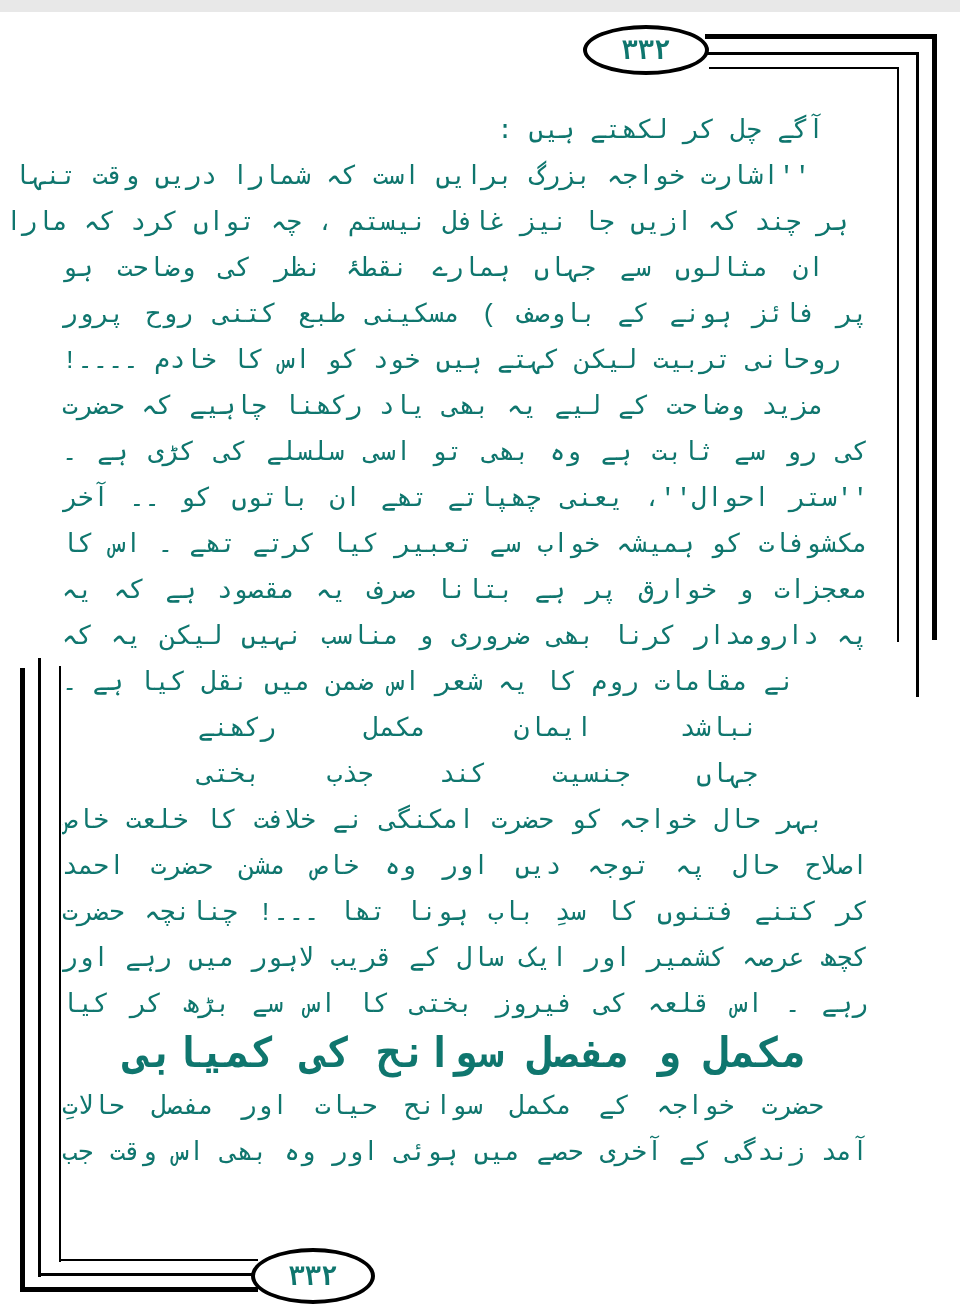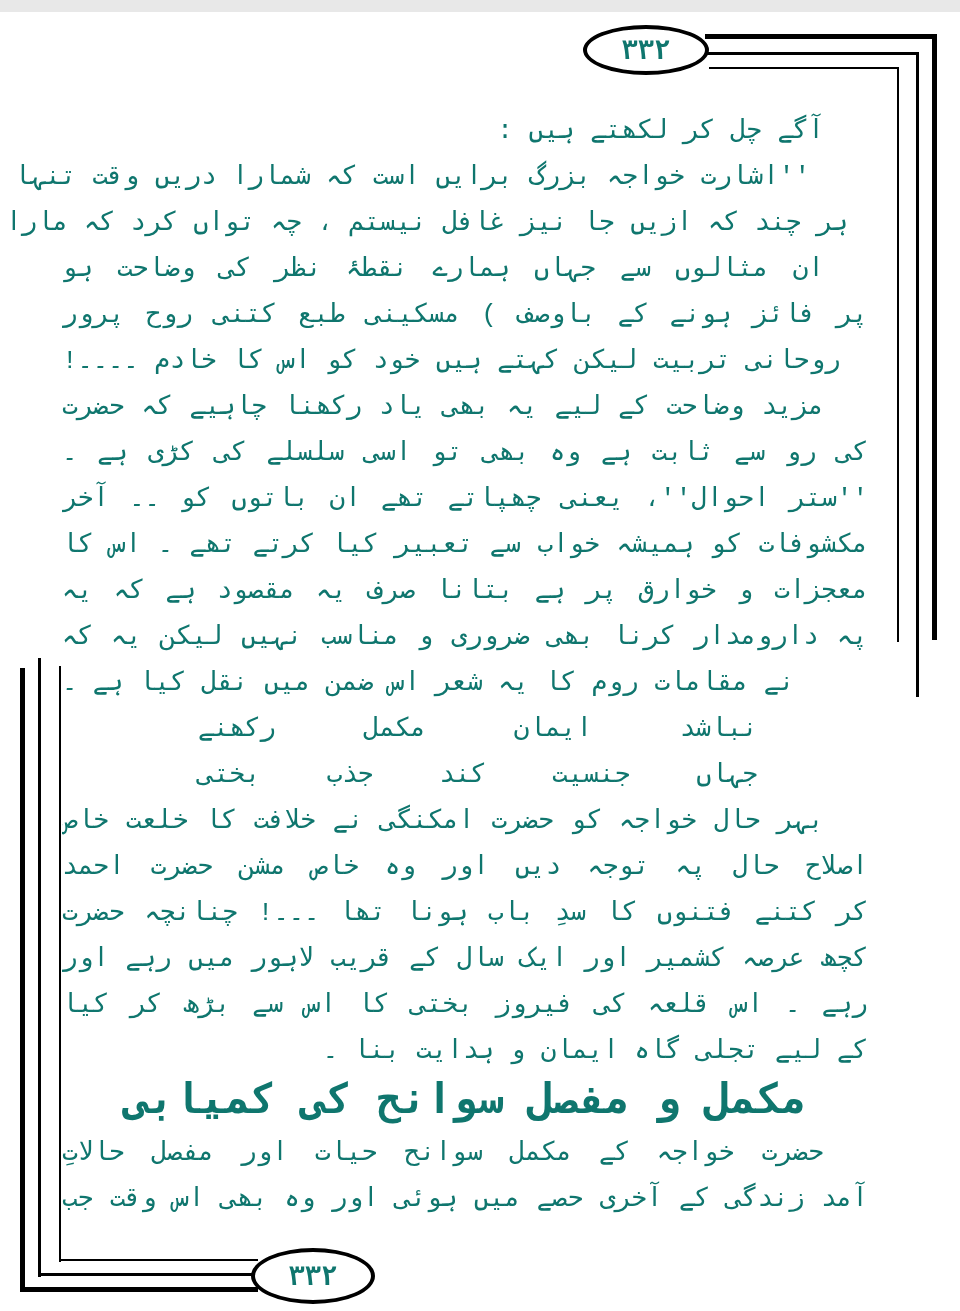--- a/index.html
+++ b/index.html
@@ -118,21 +118,20 @@
       <span>کند</span>
       <span>جذب</span>
       <span>بختی</span>
     </div>
 
     <div class="line just indent">بہر حال خواجہ کو حضرت امکنگی نے خلافت کا خلعت خاص اسی لیے بخشا تھا کہ وہ ہندوستان جا کر</div>
     <div class="line just">اصلاح حال پہ توجہ دیں اور وہ خاص مشن حضرت احمد سرہندی کی تربیت کرنا تھا جن کے فیض سے آگے چل</div>
     <div class="line just">کر کتنے فتنوں کا سدِ باب ہونا تھا ۔۔۔! چنانچہ حضرت خواجہ وفات سے چند سال قبل ہندوستان میں آئے،</div>
     <div class="line just">کچھ عرصہ کشمیر اور ایک سال کے قریب لاہور میں رہے اور بالآخر دہلی پہنچ کر قلعۂ فیروز شاہ میں تادمِ آخر مقیم</div>
     <div class="line just">رہے ۔ اس قلعہ کی فیروز بختی کا اس سے بڑھ کر کیا ثبوت ہوگا کہ یہی وہ مرکز تجلیات تھا جو حضرت امام ربانی</div>
-    <div class="line right">کے لیے تجلی گاہ ایمان و ہدایت بنا ۔</div>
 
     <div id="heading">مکمل و مفصل سوانح کی کمیابی</div>
 
     <div class="line just indent">حضرت خواجہ کے مکمل سوانح حیات اور مفصل حالاتِ زندگی اس لیے میسر نہیں کہ ہندوستان میں ان کی</div>
     <div class="line just">آمد زندگی کے آخری حصے میں ہوئی اور وہ بھی اس وقت جب عہدِ اکبری کے مشہور مؤرخ وفات پا چکے</div>
 
   </div>
 </div>
 
 </body></html>

